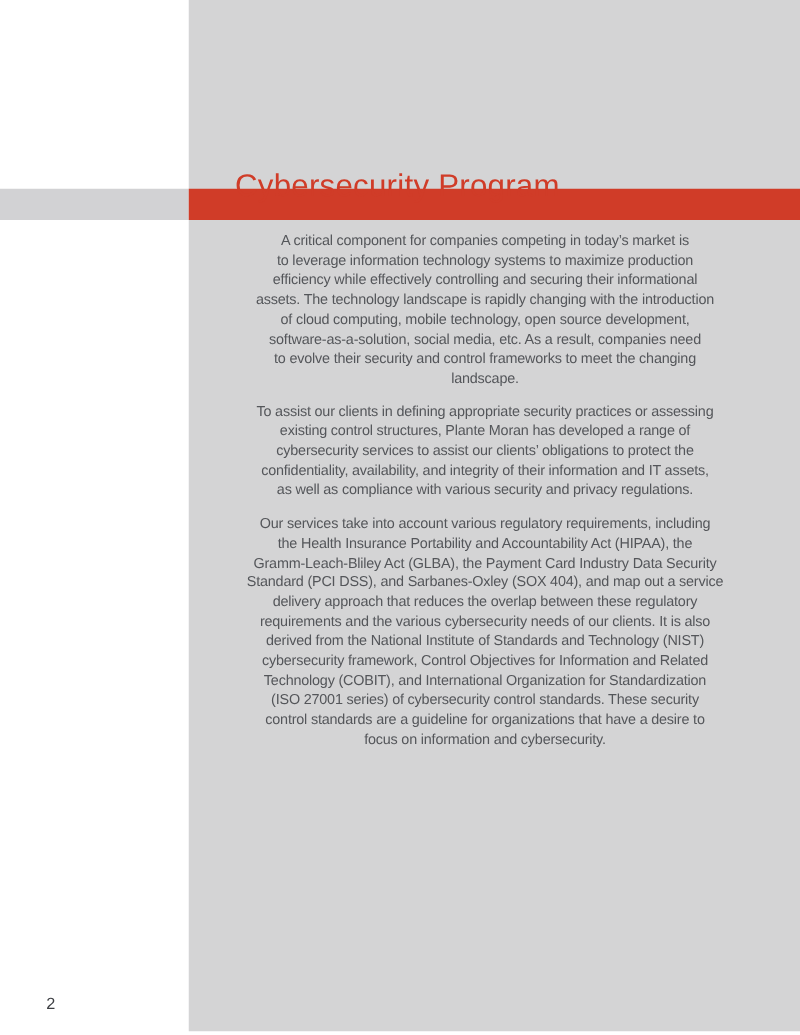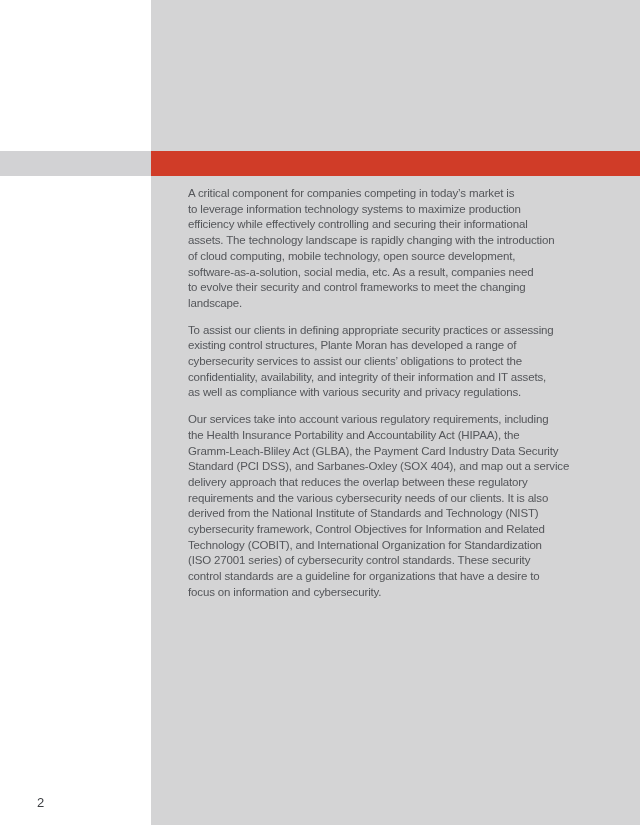--- a/index.html
+++ b/index.html
@@ -52,20 +52,21 @@
   }
   .body-text {
     position: absolute;
     left: 188px;
     top: 186px;
     width: 400px;
     color: var(--body-gray, #54565a);
     font-size: 11.5px;
     line-height: 15.7px;
     letter-spacing: -0.15px;
+    text-align: center;
   }
   .body-text p {
     margin: 0 0 11px 0;
     white-space: pre-line;
   }
   .page-number {
     position: absolute;
     left: 37px;
     top: 795px;
     font-size: 13px;
@@ -77,20 +78,21 @@
 <body>
 
 <div class="page">
 
   <div class="content-panel"></div>
 
   <div class="left-accent-bar"></div>
 
   <div class="title-accent-bar"></div>
 
+  <h1 class="page-title">Cybersecurity Program</h1>
 
   <div class="body-text">
     <p>A critical component for companies competing in today’s market is
 to leverage information technology systems to maximize production
 efficiency while effectively controlling and securing their informational
 assets. The technology landscape is rapidly changing with the introduction
 of cloud computing, mobile technology, open source development,
 software-as-a-solution, social media, etc. As a result, companies need
 to evolve their security and control frameworks to meet the changing
 landscape.</p>

